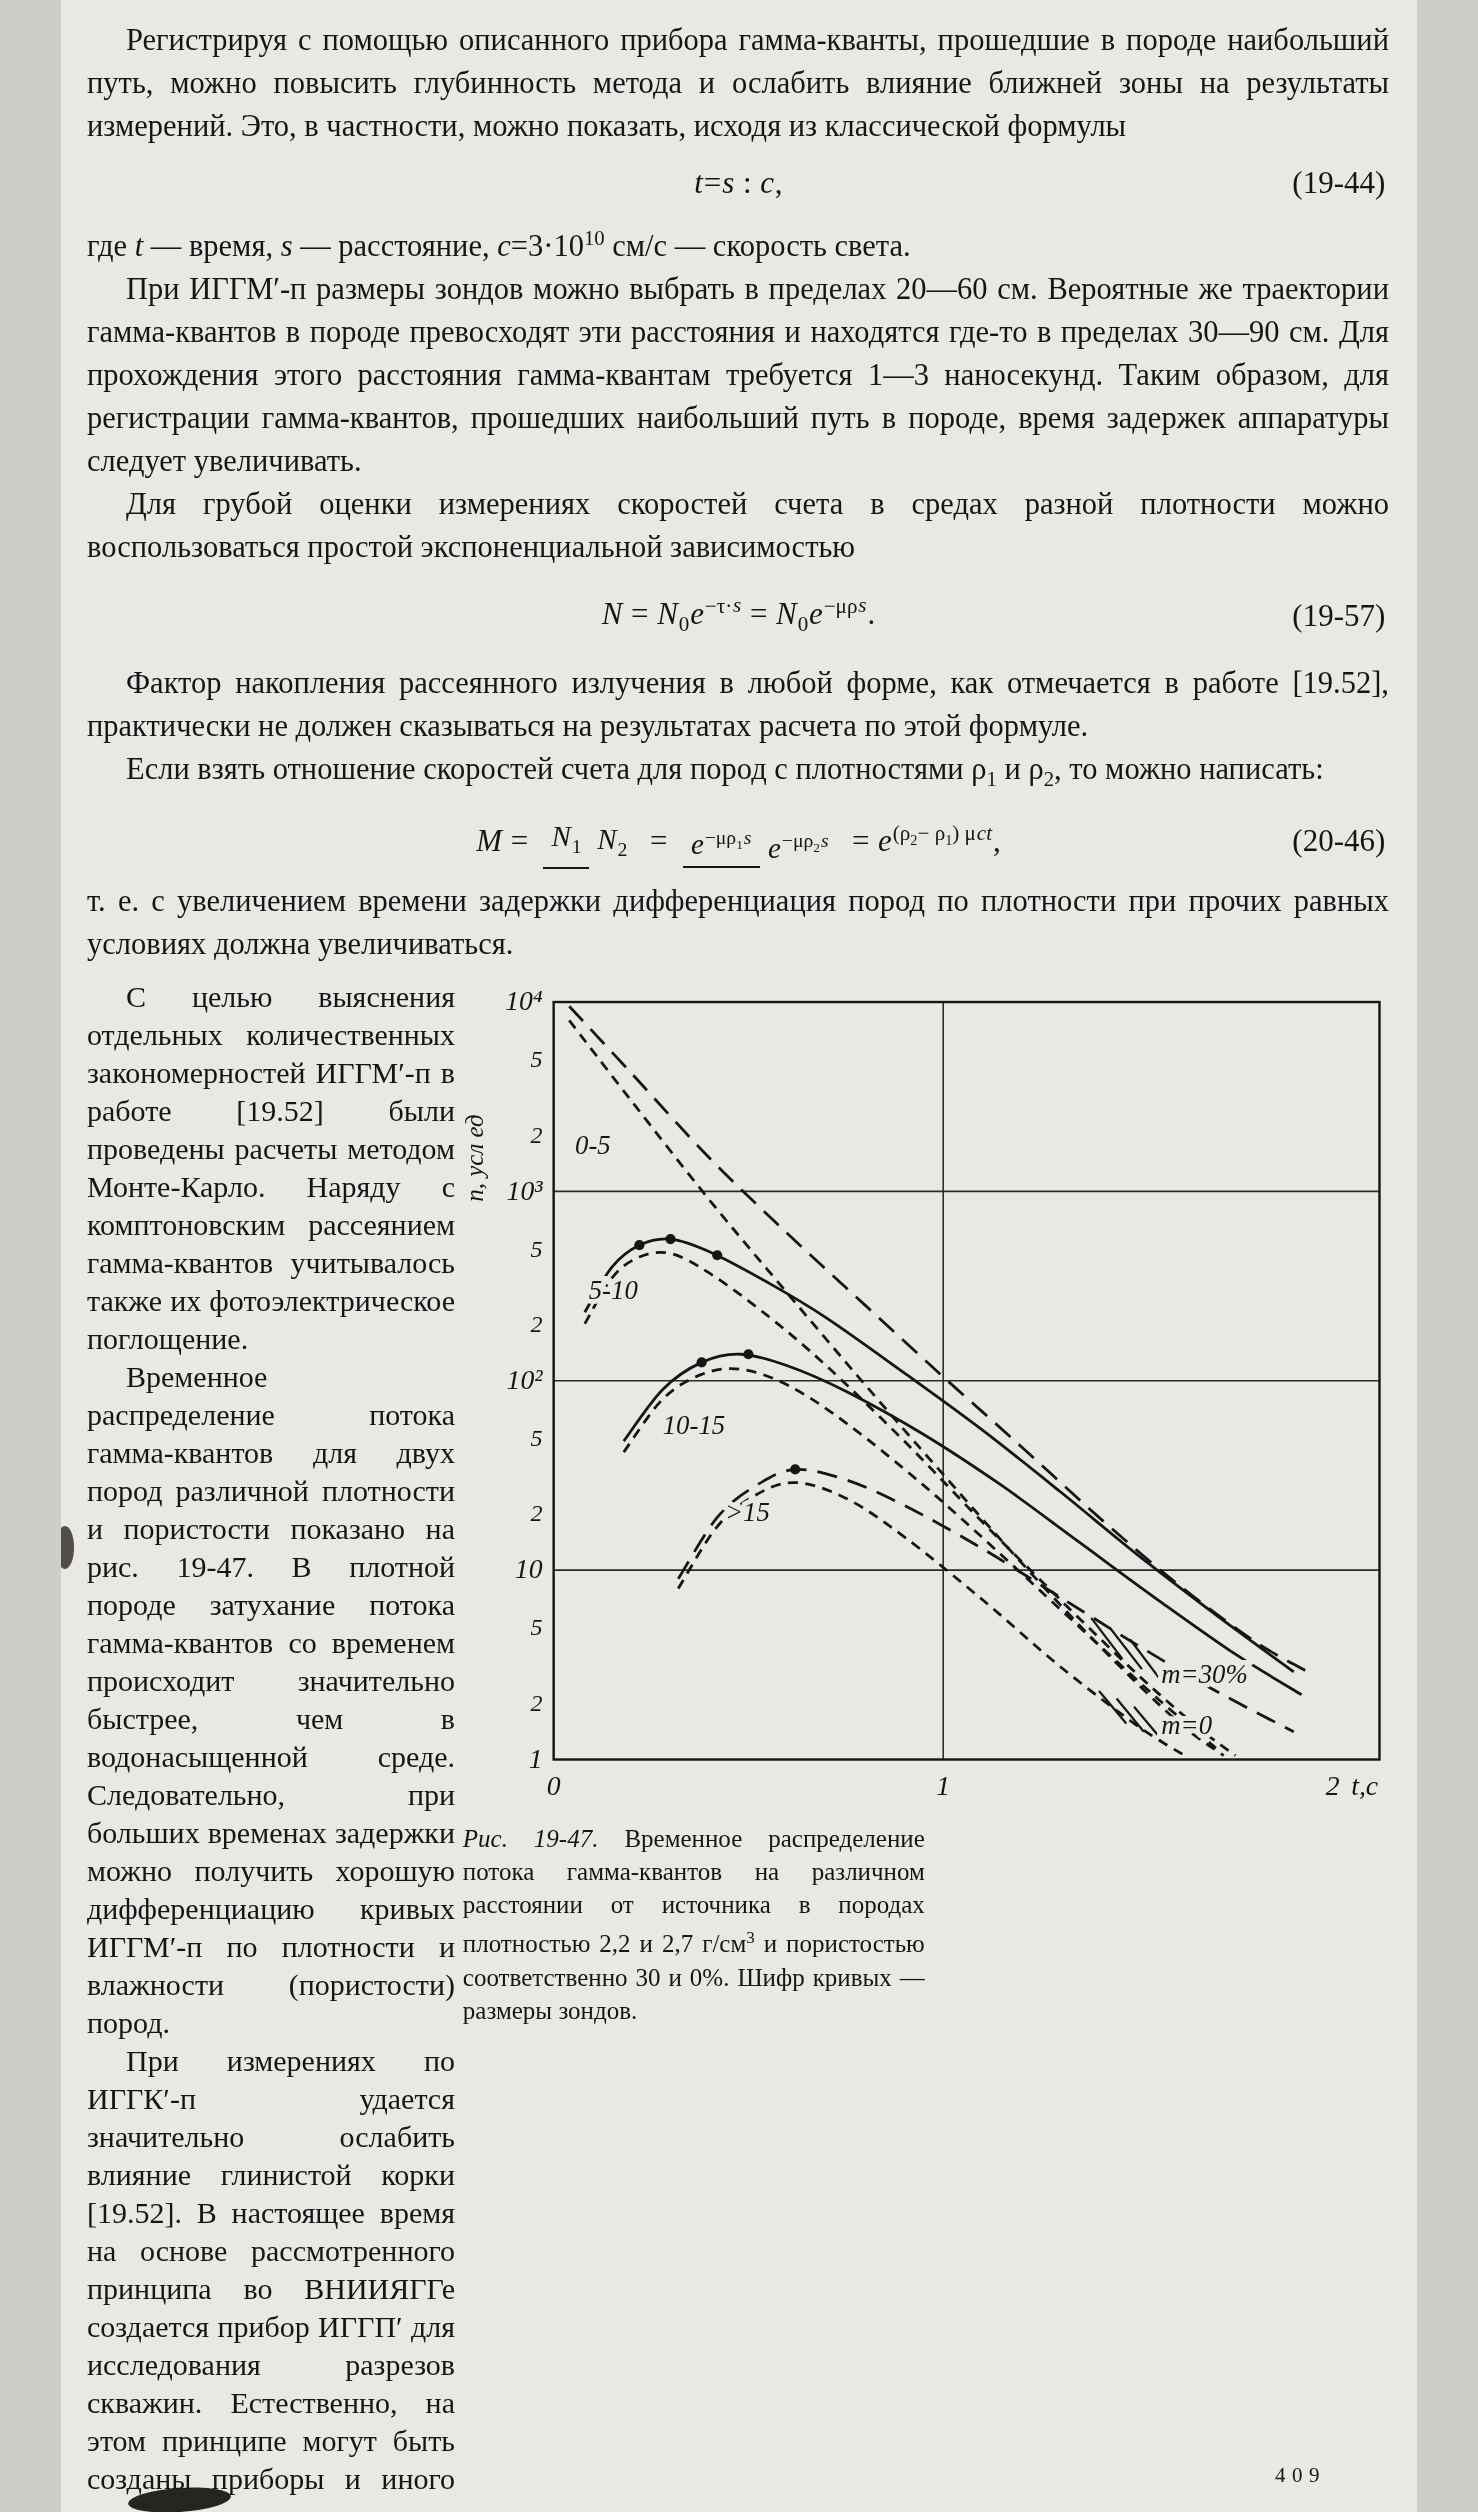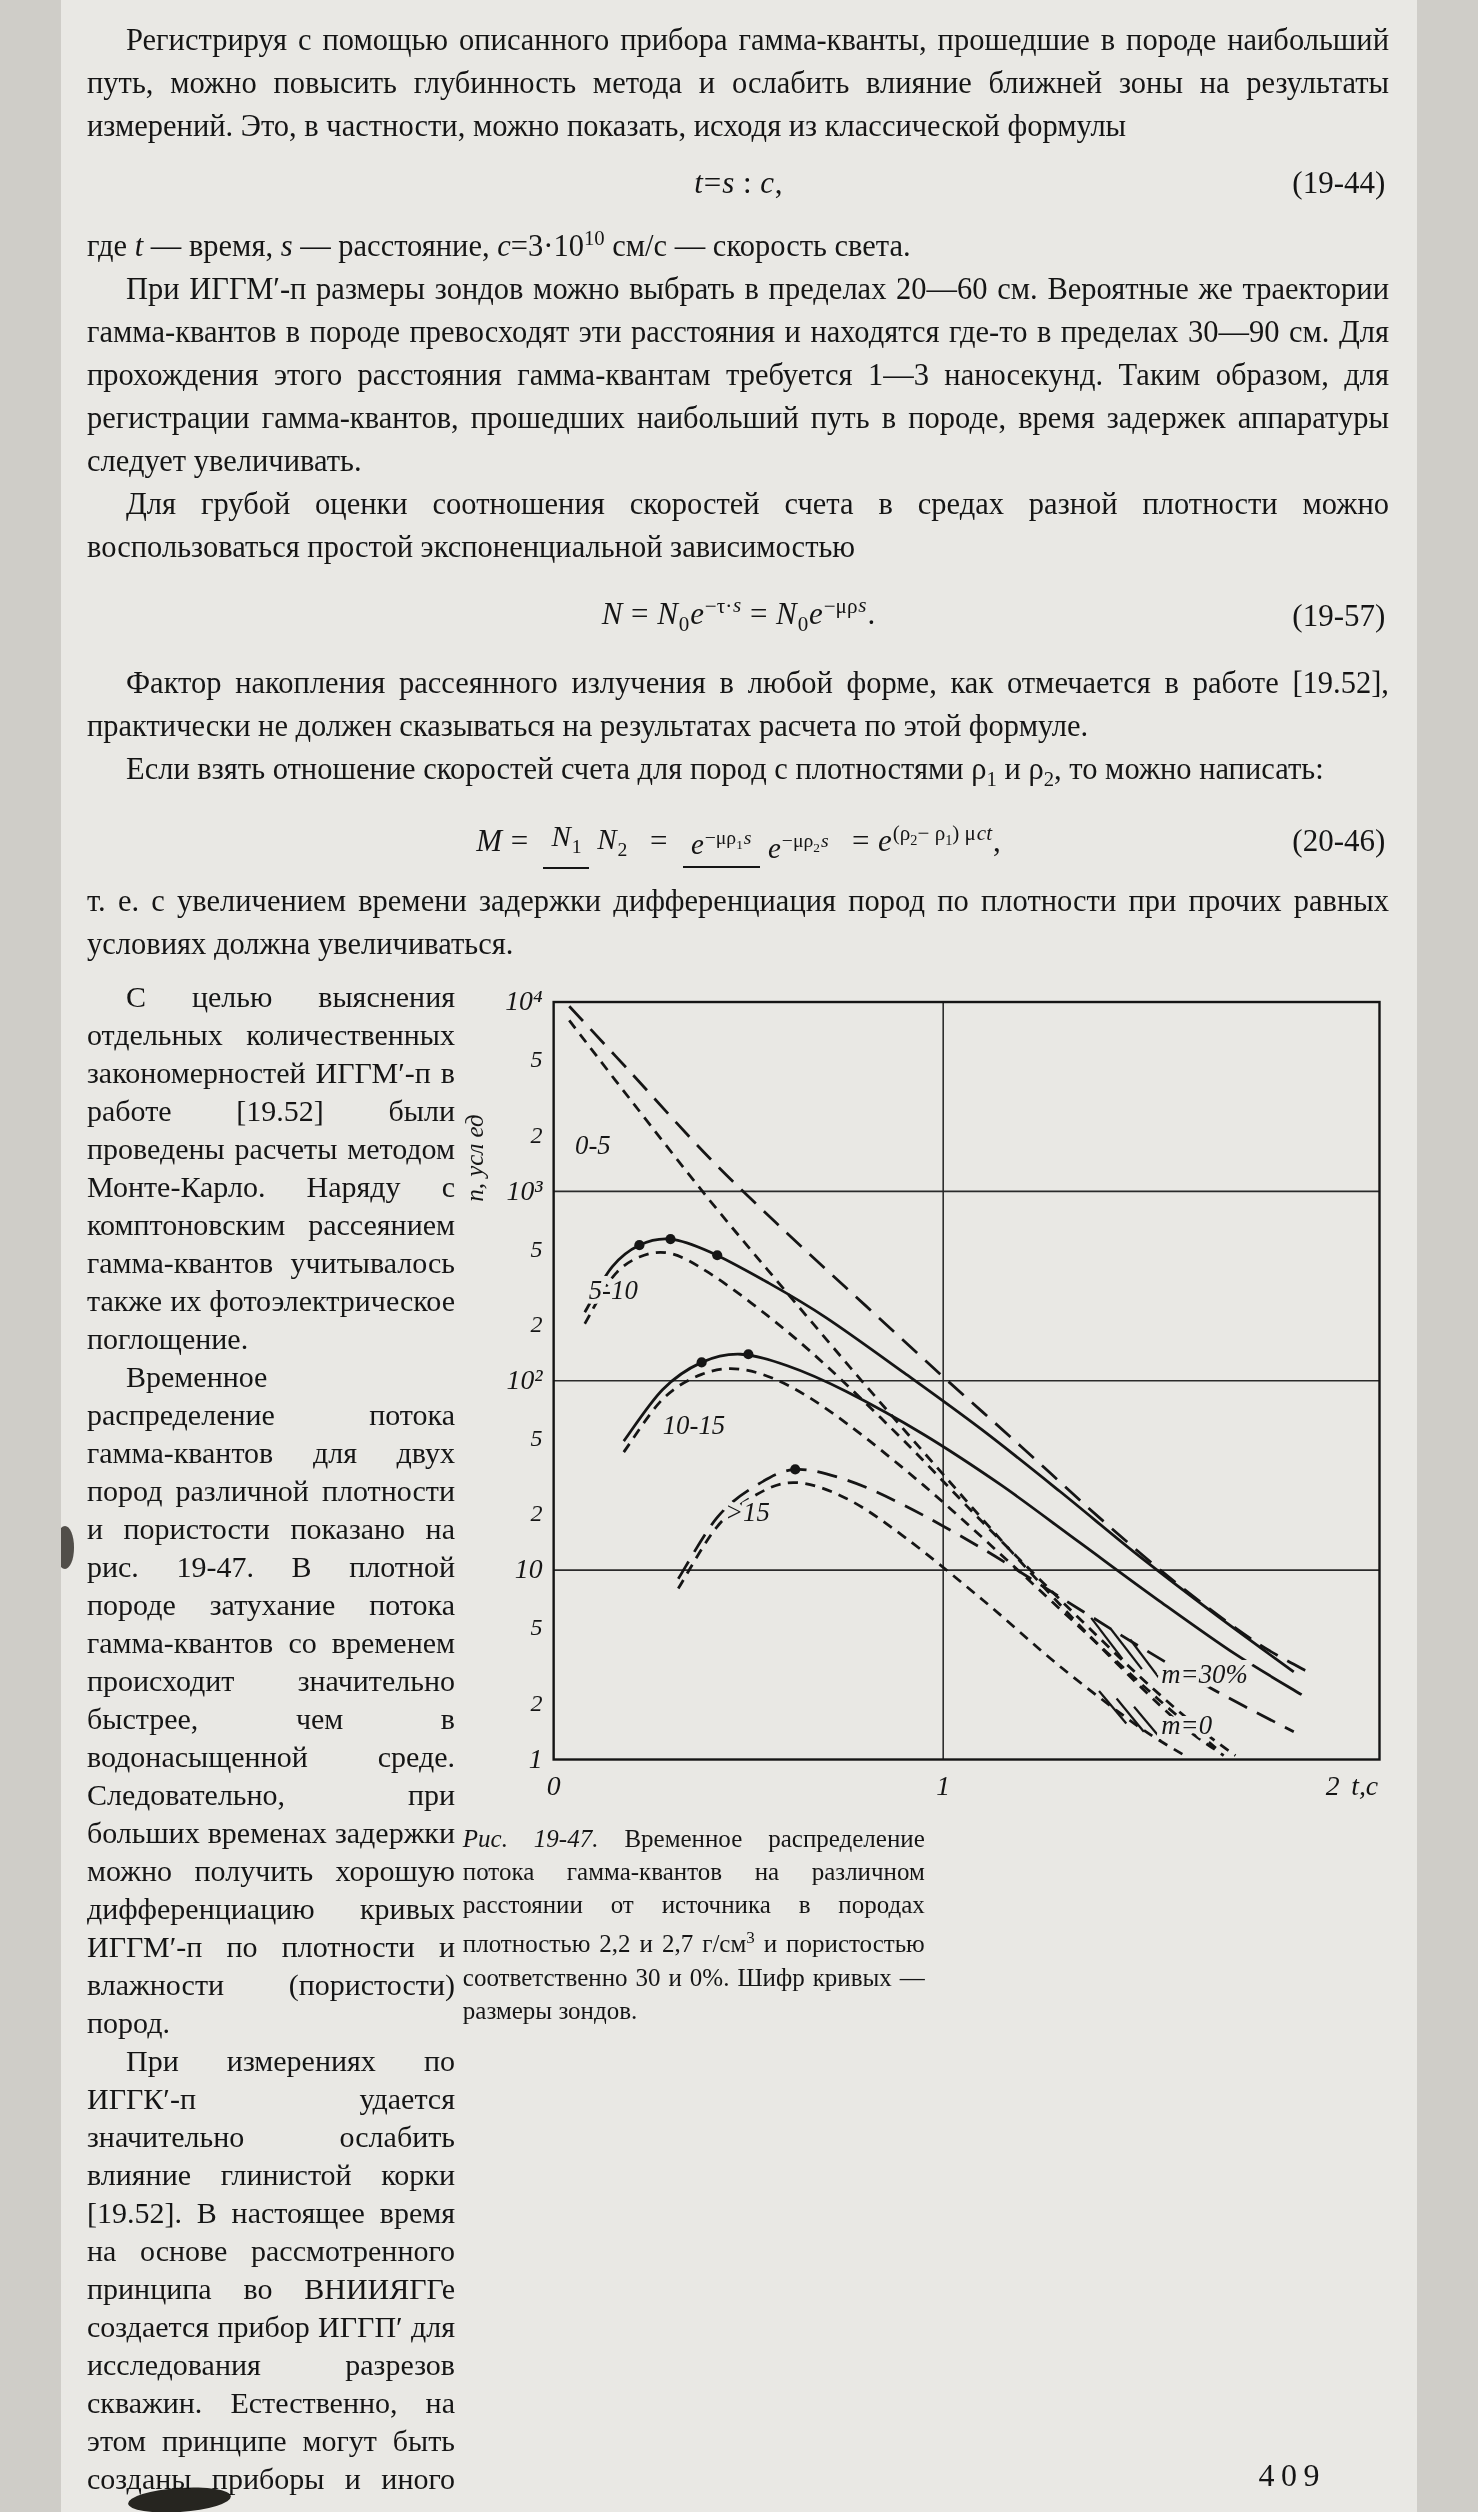--- a/index.html
+++ b/index.html
@@ -22,40 +22,40 @@
   sub{font-size:68%;}
   .frac{display:inline-flex;flex-direction:row;vertical-align:middle;text-align:center;margin:0 7.4px;font-size:29px;line-height:35px;}
   .fr-n{border-bottom:2.3px solid #151515;padding:0 7.4px 3.7px;}
   .fr-d{padding:3.7px 7.4px 0;font-family:Liberation Serif, serif;}
   .columns{display:flex;gap:6px;margin-top:12px;}
   .col-left{width:476px;font-size:30px;line-height:38px;}
   .col-left .para{margin:0;}
   .col-right{width:929px;}
   #chart-svg{display:block;}
   .caption{margin:20.3px 0 0 1.8px;width:462px;font-size:25px;line-height:33px;text-align:justify;}
-  .page-number{position:absolute;right:91px;bottom:15px;font-size:32px;letter-spacing:6.5px;}
+  .page-number{position:absolute;right:91px;bottom:15px;font-size:21px;letter-spacing:6.5px;}
   .blot{position:absolute;left:67px;bottom:0;width:103px;height:24px;background:#15130f;border-radius:50%;transform:rotate(-4deg);opacity:.92;}
   .blot2{position:absolute;left:-5.5px;top:1526px;width:18.5px;height:43px;background:#2a2722;border-radius:50%;opacity:.8;}
   svg text{fill:#151515;}
 </style>
 </head>
 <body>
 
 <div class="page">
 
   <p class="para indent">Регистрируя с помощью описанного прибора гамма-кванты, прошедшие в породе наибольший путь, можно повысить глубинность метода и ослабить влияние ближней зоны на результаты измерений. Это, в частности, можно показать, исходя из классической формулы</p>
 
   <div class="formula-row f1">
     <span class="formula"><i>t</i>=<i>s</i> : <i>c</i>,</span>
     <span class="eq-num">(19-44)</span>
   </div>
 
   <p class="para">где <i>t</i> — время, <i>s</i> — расстояние, <i>с</i>=3·10<sup>10</sup> см/с — скорость света.</p>
   <p class="para indent">При ИГГМ′-п размеры зондов можно выбрать в пределах 20—60 см. Вероятные же траектории гамма-квантов в породе превосходят эти расстояния и находятся где-то в пределах 30—90 см. Для прохождения этого расстояния гамма-квантам требуется 1—3 наносекунд. Таким образом, для регистрации гамма-квантов, прошедших наибольший путь в породе, время задержек аппаратуры следует увеличивать.</p>
-  <p class="para indent">Для грубой оценки соотношения скоростей счета в средах разной плотности можно воспользоваться простой экспоненциальной зависимостью</p>
+  <p class="para indent">Для грубой оценки измерениях скоростей счета в средах разной плотности можно воспользоваться простой экспоненциальной зависимостью</p>
 
   <div class="formula-row f2">
     <span class="formula"><i>N</i> = <i>N</i><sub>0</sub><i>e</i><sup>−τ·<i>s</i></sup> = <i>N</i><sub>0</sub><i>e</i><sup>−μρ<i>s</i></sup>.</span>
     <span class="eq-num">(19-57)</span>
   </div>
 
   <p class="para indent">Фактор накопления рассеянного излучения в любой форме, как отмечается в работе [19.52], практически не должен сказываться на результатах расчета по этой формуле.</p>
   <p class="para indent">Если взять отношение скоростей счета для пород с плотностями ρ<sub>1</sub> и ρ<sub>2</sub>, то можно написать:</p>
 
   <div class="formula-row f3">

